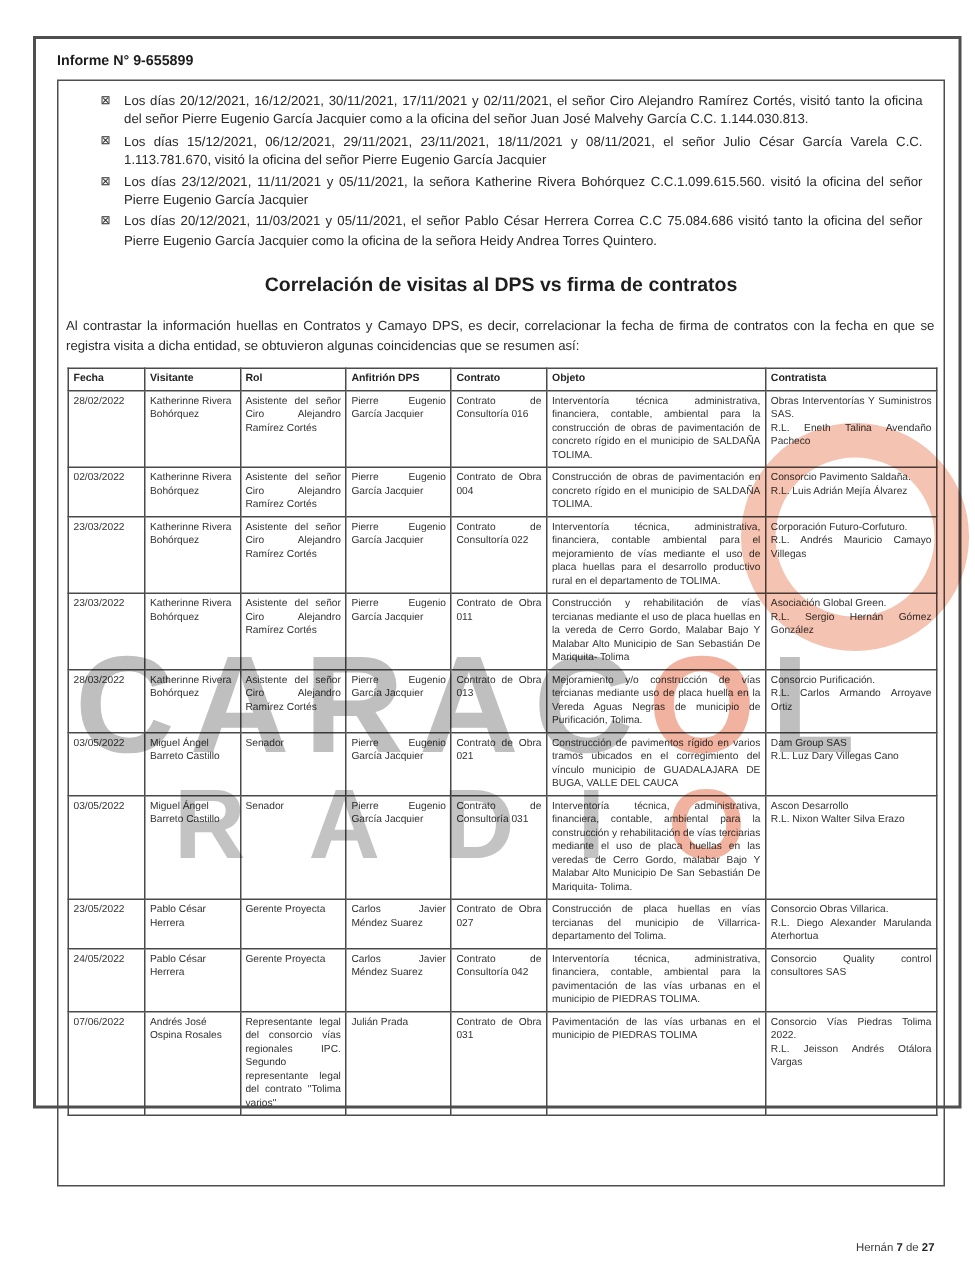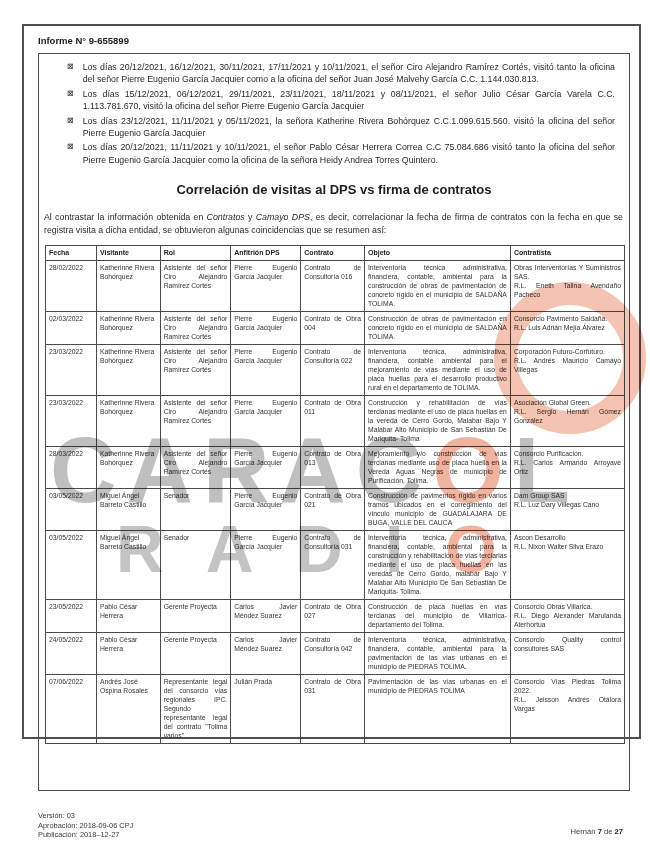--- a/index.html
+++ b/index.html
@@ -14,21 +14,21 @@
              border:1px solid #4f4f4f;box-sizing:border-box;}
 
   .bullet-list{margin:7px 14px 0 28px;padding:0;list-style:none;}
   .bullet-item{display:flex;gap:9px;font-size:8.8px;line-height:12.4px;text-align:justify;margin-bottom:2px;}
   .bullet-marker{flex:0 0 auto;font-size:8px;line-height:12.4px;color:#2a2a2a;}
   .bullet-text{flex:1 1 auto;}
 
   .section-heading{margin-top:16px;text-align:center;font-weight:bold;font-size:13px;color:#1e1e1e;}
 
   .intro{margin:14px 6px 0 5px;font-size:8.8px;line-height:12.6px;text-align:justify;}
-  .intro .it{font-style:italic;}
+  .intro .it{}
 
   table.visits{border-collapse:collapse;table-layout:fixed;width:580px;margin:9px 0 0 6px;}
   table.visits th, table.visits td{border:1px solid #4a4a4a;vertical-align:top;
       padding:2px 3px 3px 3px;font-size:6.8px;line-height:9px;color:#333;}
   table.visits th{font-weight:bold;text-align:left;font-size:7px;color:#222;}
   td.col-fecha{text-align:left;}
   td.col-visitante{text-align:left;}
   td.col-rol, td.col-anfitrion, td.col-contrato, td.col-objeto{text-align:justify;}
   td.col-contratista{text-align:justify;white-space:pre-line;}
 
@@ -51,39 +51,39 @@
 <div class="page">
 
   <div class="outer-box">
     <div class="doc-title">Informe N° 9-655899</div>
 
     <div class="inner-box">
 
       <ul class="bullet-list">
         <li class="bullet-item">
           <span class="bullet-marker">⊠</span>
-          <span class="bullet-text">Los días 20/12/2021, 16/12/2021, 30/11/2021, 17/11/2021 y 10/11/2021, el señor Ciro Alejandro Ramírez Cortés, visitó tanto la oficina del señor Pierre Eugenio García Jacquier como a la oficina del señor Juan José Malvehy García C.C. 1.144.030.813.</span>
+          <span class="bullet-text">Los días 20/12/2021, 16/12/2021, 30/11/2021, 17/11/2021 y 02/11/2021, el señor Ciro Alejandro Ramírez Cortés, visitó tanto la oficina del señor Pierre Eugenio García Jacquier como a la oficina del señor Juan José Malvehy García C.C. 1.144.030.813.</span>
         </li>
         <li class="bullet-item">
           <span class="bullet-marker">⊠</span>
           <span class="bullet-text">Los días 15/12/2021, 06/12/2021, 29/11/2021, 23/11/2021, 18/11/2021 y 08/11/2021, el señor Julio César García Varela C.C. 1.113.781.670, visitó la oficina del señor Pierre Eugenio García Jacquier</span>
         </li>
         <li class="bullet-item">
           <span class="bullet-marker">⊠</span>
           <span class="bullet-text">Los días 23/12/2021, 11/11/2021 y 05/11/2021, la señora Katherine Rivera Bohórquez C.C.1.099.615.560. visitó la oficina del señor Pierre Eugenio García Jacquier</span>
         </li>
         <li class="bullet-item">
           <span class="bullet-marker">⊠</span>
-          <span class="bullet-text">Los días 20/12/2021, 11/11/2021 y 10/11/2021, el señor Pablo César Herrera Correa C.C 75.084.686 visitó tanto la oficina del señor Pierre Eugenio García Jacquier como la oficina de la señora Heidy Andrea Torres Quintero.</span>
+          <span class="bullet-text">Los días 20/12/2021, 11/03/2021 y 05/11/2021, el señor Pablo César Herrera Correa C.C 75.084.686 visitó tanto la oficina del señor Pierre Eugenio García Jacquier como la oficina de la señora Heidy Andrea Torres Quintero.</span>
         </li>
       </ul>
 
       <div class="section-heading">Correlación de visitas al DPS vs firma de contratos</div>
 
-      <p class="intro"><span>Al contrastar la información obtenida en </span><span class="it">Contratos</span><span> y </span><span class="it">Camayo DPS</span><span>, es decir, correlacionar la fecha de firma de contratos con la fecha en que se registra visita a dicha entidad, se obtuvieron algunas coincidencias que se resumen así:</span></p>
+      <p class="intro"><span>Al contrastar la información huellas en </span><span class="it">Contratos</span><span> y </span><span class="it">Camayo DPS</span><span>, es decir, correlacionar la fecha de firma de contratos con la fecha en que se registra visita a dicha entidad, se obtuvieron algunas coincidencias que se resumen así:</span></p>
 
       <table class="visits">
         <colgroup>
           <col style="width:8.8%">
             <col style="width:11.0%">
             <col style="width:12.2%">
           <col style="width:12.1%">
             <col style="width:11.0%">
             <col style="width:25.2%">
             <col style="width:19.7%">
@@ -198,25 +198,20 @@
               <td class="col-objeto">Pavimentación de las vías urbanas en el municipio de PIEDRAS TOLIMA</td>
               <td class="col-contratista">Consorcio Vías Piedras Tolima 2022.
 R.L. Jeisson Andrés Otálora Vargas</td>
             </tr>
           </tbody>
       </table>
 
     </div>
   </div>
 
-  <div class="footer">
-    <div>Versión: 03</div>
-    <div>Aprobación: 2018-09-06 CPJ</div>
-    <div>Publicación: 2018–12-27</div>
-  </div>
 
   <div class="page-indicator"><span>Hernán </span><b>7</b><span> de </span><b>27</b></div>
 
   <div class="watermark">
     <div class="wm-ring"></div>
     <div class="wm-line wm-line1"><span>CARAC</span><span class="wm-o">O</span><span>L</span></div>
     <div class="wm-line wm-line2"><span>RADI</span><span class="wm-o">O</span></div>
   </div>
 
 </div>

